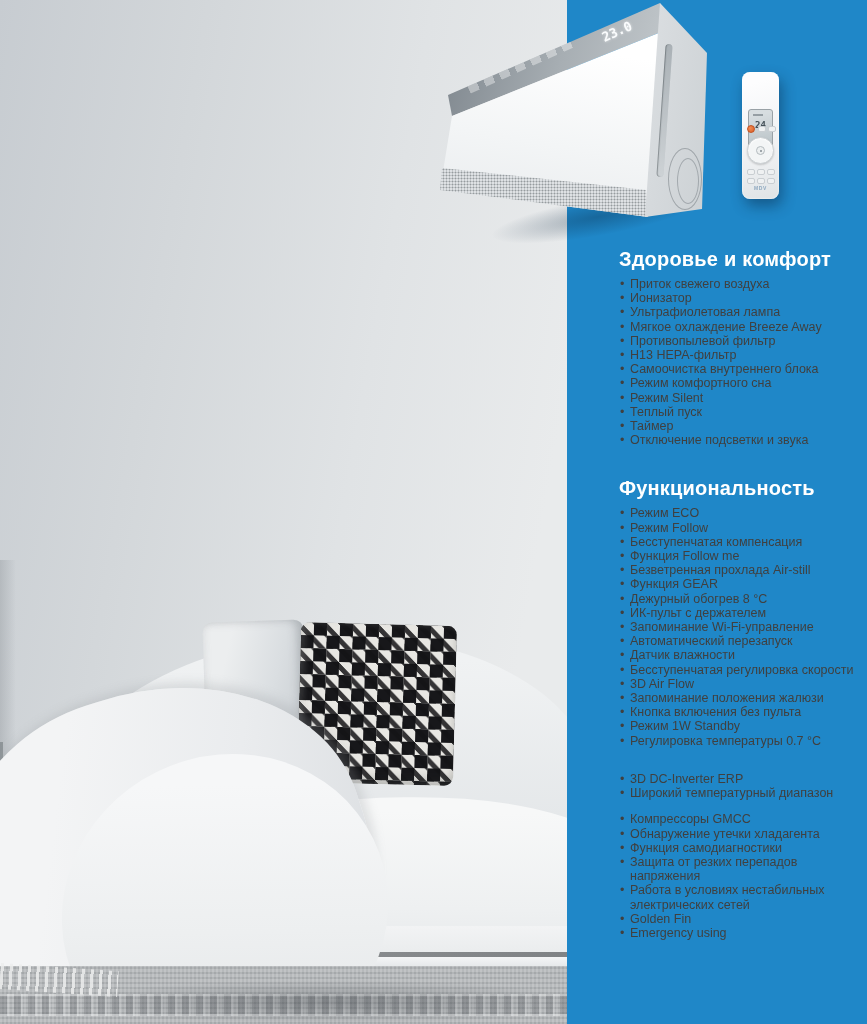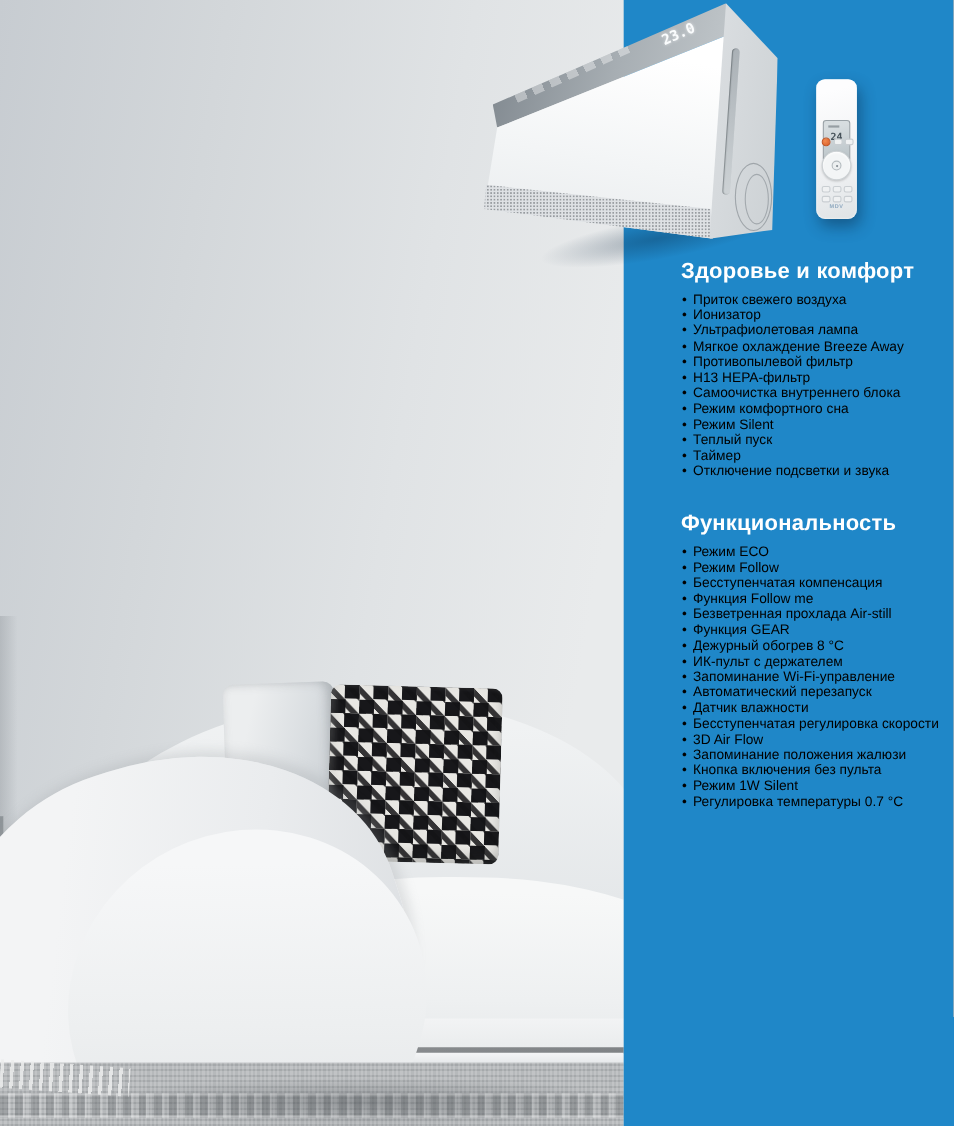--- a/index.html
+++ b/index.html
@@ -60,26 +60,26 @@
         background:repeating-linear-gradient(90deg,rgba(84,88,92,.30) 0 7px,rgba(230,231,232,.28) 7px 9px,transparent 9px 14px);}
   .rug-fringe{left:0;top:967px;width:118px;height:26px;transform:rotate(4deg);opacity:.85;
         background:repeating-linear-gradient(90deg,#eceded 0 3px,transparent 3px 9px);}
   .sofa-shadow{left:70px;top:980px;width:520px;height:44px;border-radius:50%;
         background:radial-gradient(closest-side,rgba(66,71,76,.35),rgba(66,71,76,0));}
 
   
   .panel{left:567px;top:0;width:300px;height:1024px;background:#1f87c8;}
   .features{left:619px;top:236px;width:240px;color:#fff;}
   .features{position:absolute;}
-  .sec{position:relative;display:block;}
+  .sec{position:relative;display:block;margin-top:12px;}
   .sec-title{position:relative;display:block;font-size:20px;font-weight:700;
         letter-spacing:.2px;margin:0 0 6px 0;color:#fff;}
   .feat-list{position:relative;display:block;list-style:none;margin:0;padding:0;}
   .feat-item{position:relative;display:block;font-size:12.5px;line-height:14.2px;
-        padding-left:11px;white-space:pre-line;color:#000000;}
+        padding-left:11px;white-space:pre-line;color:#404040;}
   .feat-item::before{content:"\2022";position:absolute;left:1px;top:0;}
   .gap1{margin-bottom:30px;} .gap2{margin-bottom:24px;} .gap3{margin-bottom:12px;}
 
   
   .ac-layer{left:430px;top:0;width:290px;height:240px;}
   .ac-part{left:0;top:0;width:290px;height:240px;}
   .ac-shadow{left:60px;top:198px;width:215px;height:38px;border-radius:50%;transform:rotate(-10deg);
         background:radial-gradient(closest-side,rgba(8,36,62,.32),rgba(8,36,62,0));}
   .ac-band{clip-path:polygon(18px 95px,230px 3px,236px 30px,22px 116px);
         background:linear-gradient(103deg,#7d858c 5%,#a7aeb3 42%,#ced3d6 88%);}
@@ -234,25 +234,40 @@
         <li class="feat-item">Функция GEAR</li>
         <li class="feat-item">Дежурный обогрев 8 °C</li>
         <li class="feat-item">ИК-пульт с держателем</li>
         <li class="feat-item">Запоминание Wi-Fi-управление</li>
         <li class="feat-item">Автоматический перезапуск</li>
         <li class="feat-item">Датчик влажности</li>
         <li class="feat-item">Бесступенчатая регулировка скорости</li>
         <li class="feat-item">3D Air Flow</li>
         <li class="feat-item">Запоминание положения жалюзи</li>
         <li class="feat-item">Кнопка включения без пульта</li>
-        <li class="feat-item">Режим 1W Silent</li>
+        <li class="feat-item">Режим 1W Standby</li>
         <li class="feat-item">Регулировка температуры 0.7 °C</li>
       </ul>
     </div>
 
     <div class="sec">
-    </div>
-
-    <div class="sec">
+      <ul class="feat-list gap3">
+        <li class="feat-item">3D DC-Inverter ERP</li>
+        <li class="feat-item">Широкий температурный диапазон</li>
+      </ul>
+    </div>
+
+    <div class="sec">
+      <ul class="feat-list">
+        <li class="feat-item">Компрессоры GMCC</li>
+        <li class="feat-item">Обнаружение утечки хладагента</li>
+        <li class="feat-item">Функция самодиагностики</li>
+        <li class="feat-item">Защита от резких перепадов
+напряжения</li>
+        <li class="feat-item">Работа в условиях нестабильных
+электрических сетей</li>
+        <li class="feat-item">Golden Fin</li>
+        <li class="feat-item">Emergency using</li>
+      </ul>
     </div>
 
   </div>
 </div>
 
 </body></html>

